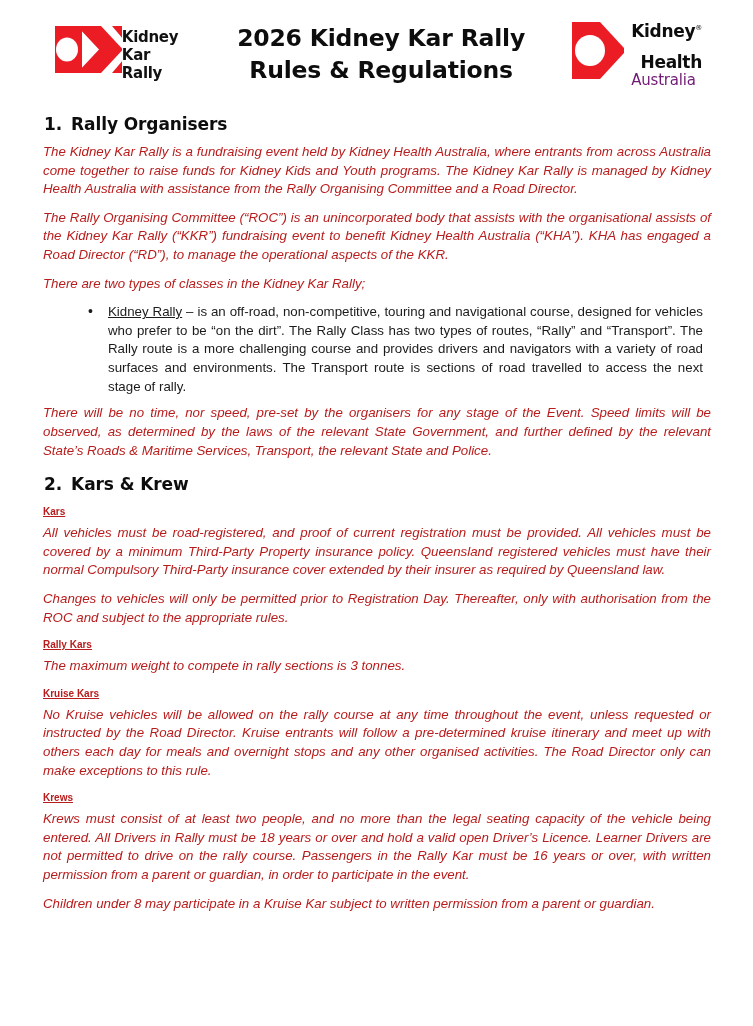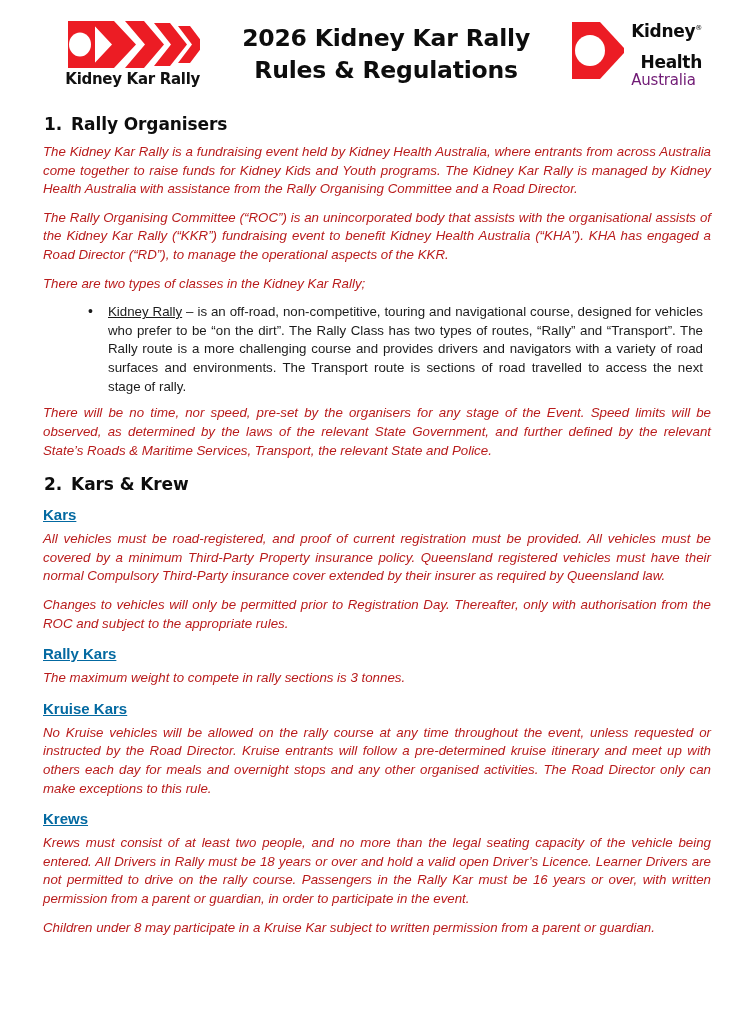--- a/index.html
+++ b/index.html
@@ -31,23 +31,22 @@
     justify-content: space-between;
     height: 100px;
     padding-top: 8px;
     box-sizing: border-box;
   }
 
   
   .kkr-logo {
     width: 135px;
     display: flex;
-    flex-direction: column;
-    align-items: flex-end;
-    margin-left: 24px;
+    align-items: flex-start;
+    margin-left: 14px;
   }
   .kkr-mark {
     position: relative;
     width: 132px;
     height: 47px;
     overflow: hidden;
   }
   .kkr-wordmark {
     font-family: "DejaVu Sans", sans-serif;
     font-weight: bold;
@@ -121,23 +120,23 @@
     font-size: 17px;
     font-weight: bold;
     color: #0d0d0d;
     margin: 14px 0 9px 0;
     padding-left: 2px;
     letter-spacing: -0.1px;
   }
   h2.section .num { margin-right: 9px; }
 
   h3.subhead {
-    font-size: 15px;
-    font-weight: bold;
-    color: #0369a1;
+    font-size: 10px;
+    font-weight: bold;
+    color: #b91c1c;
     text-decoration: underline;
     margin: 12px 0 7px 0;
     padding-left: 1px;
   }
 
   p.body {
     font-size: 13.3px;
     line-height: 1.40;
     margin: 0 0 10px 0;
     text-align: justify;

